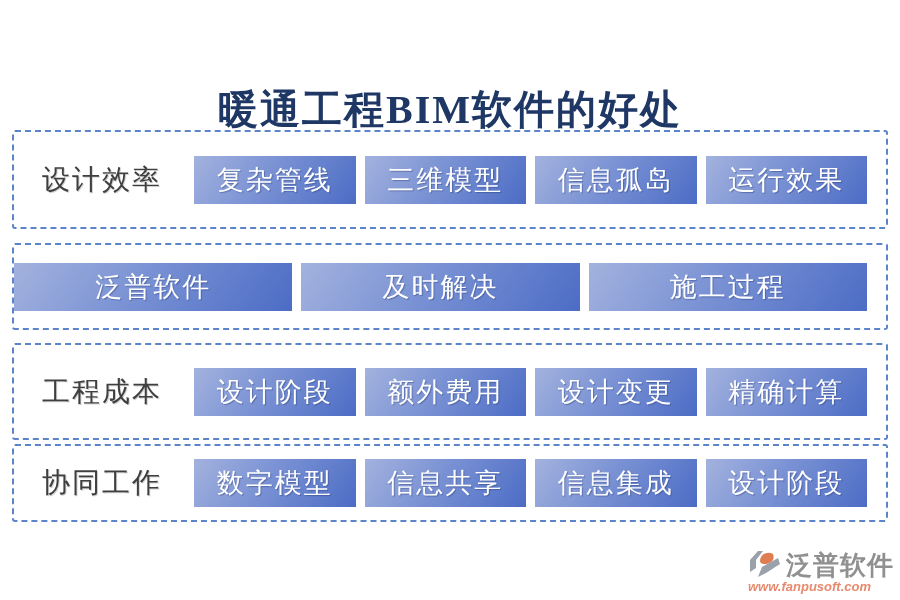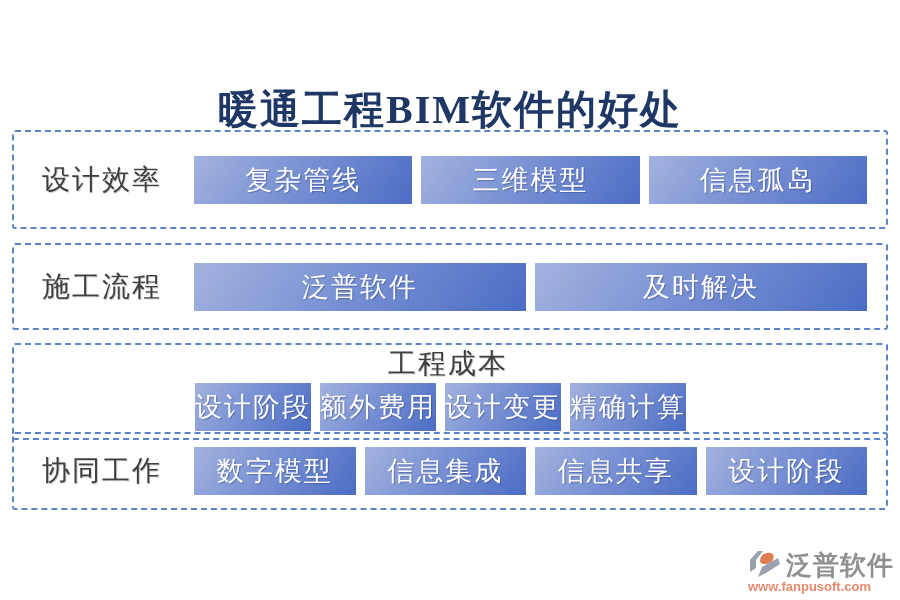--- a/index.html
+++ b/index.html
@@ -78,60 +78,62 @@
     white-space:nowrap;
   }
   .footer .url{
     position:absolute;
     left:2px;top:33px;
     font-size:13px;
     font-weight:bold;
     color:#e78a6e;
     font-family:"Liberation Sans","DejaVu Sans",sans-serif;
     white-space:nowrap;
+    font-style:italic;
   }
 </style>
 </head>
 <body>
 
 <div class="canvas">
 
   <h1 class="title">暖通工程BIM软件的好处</h1>
 
   <div id="rows">
       <div class="row-box" style="top: 130px; height: 99px;">
         <div class="row-label">设计效率</div>
         <div class="btns">
           <div class="benefit-btn">复杂管线</div>
           <div class="benefit-btn">三维模型</div>
           <div class="benefit-btn">信息孤岛</div>
+          <div class="benefit-btn">运行效果</div>
         </div>
       </div>
       <div class="row-box" style="top: 243px; height: 87px;">
-        <div class="row-label">施工流程</div>
         <div class="btns">
           <div class="benefit-btn">泛普软件</div>
           <div class="benefit-btn">及时解决</div>
+          <div class="benefit-btn">施工过程</div>
         </div>
       </div>
-      <div class="row-box" style="top: 343px; height: 97px; flex-direction: column;">
+      <div class="row-box" style="top: 343px; height: 97px;">
         <div class="row-label">工程成本</div>
         <div class="btns">
           <div class="benefit-btn">设计阶段</div>
           <div class="benefit-btn">额外费用</div>
           <div class="benefit-btn">设计变更</div>
           <div class="benefit-btn">精确计算</div>
         </div>
       </div>
-      <div class="row-box" style="top: 432px; height: 78px;">
+      <div class="row-box" style="top: 444px; height: 78px;">
         <div class="row-label">协同工作</div>
         <div class="btns">
           <div class="benefit-btn">数字模型</div>
+          <div class="benefit-btn">信息共享</div>
           <div class="benefit-btn">信息集成</div>
-          <div class="benefit-btn">信息共享</div>
           <div class="benefit-btn">设计阶段</div>
         </div>
       </div>
     </div>
 
   <div class="footer">
     <svg class="logo-icon" width="34" height="34" viewBox="0 0 34 34">
       <path d="M2 12 L10 3 L15 3 L8 12 L8 20 L2 24 Z" fill="#9aa1ab"></path>
       <path d="M12 13 C12 6 20 3 25 6 C27 11 24 16 16 16 C14 16 12 15 12 13 Z" fill="#df7e52"></path>
       <path d="M14 19 L30 10 L32 16 L18 25 L10 29 Z" fill="#9aa1ab"></path>

